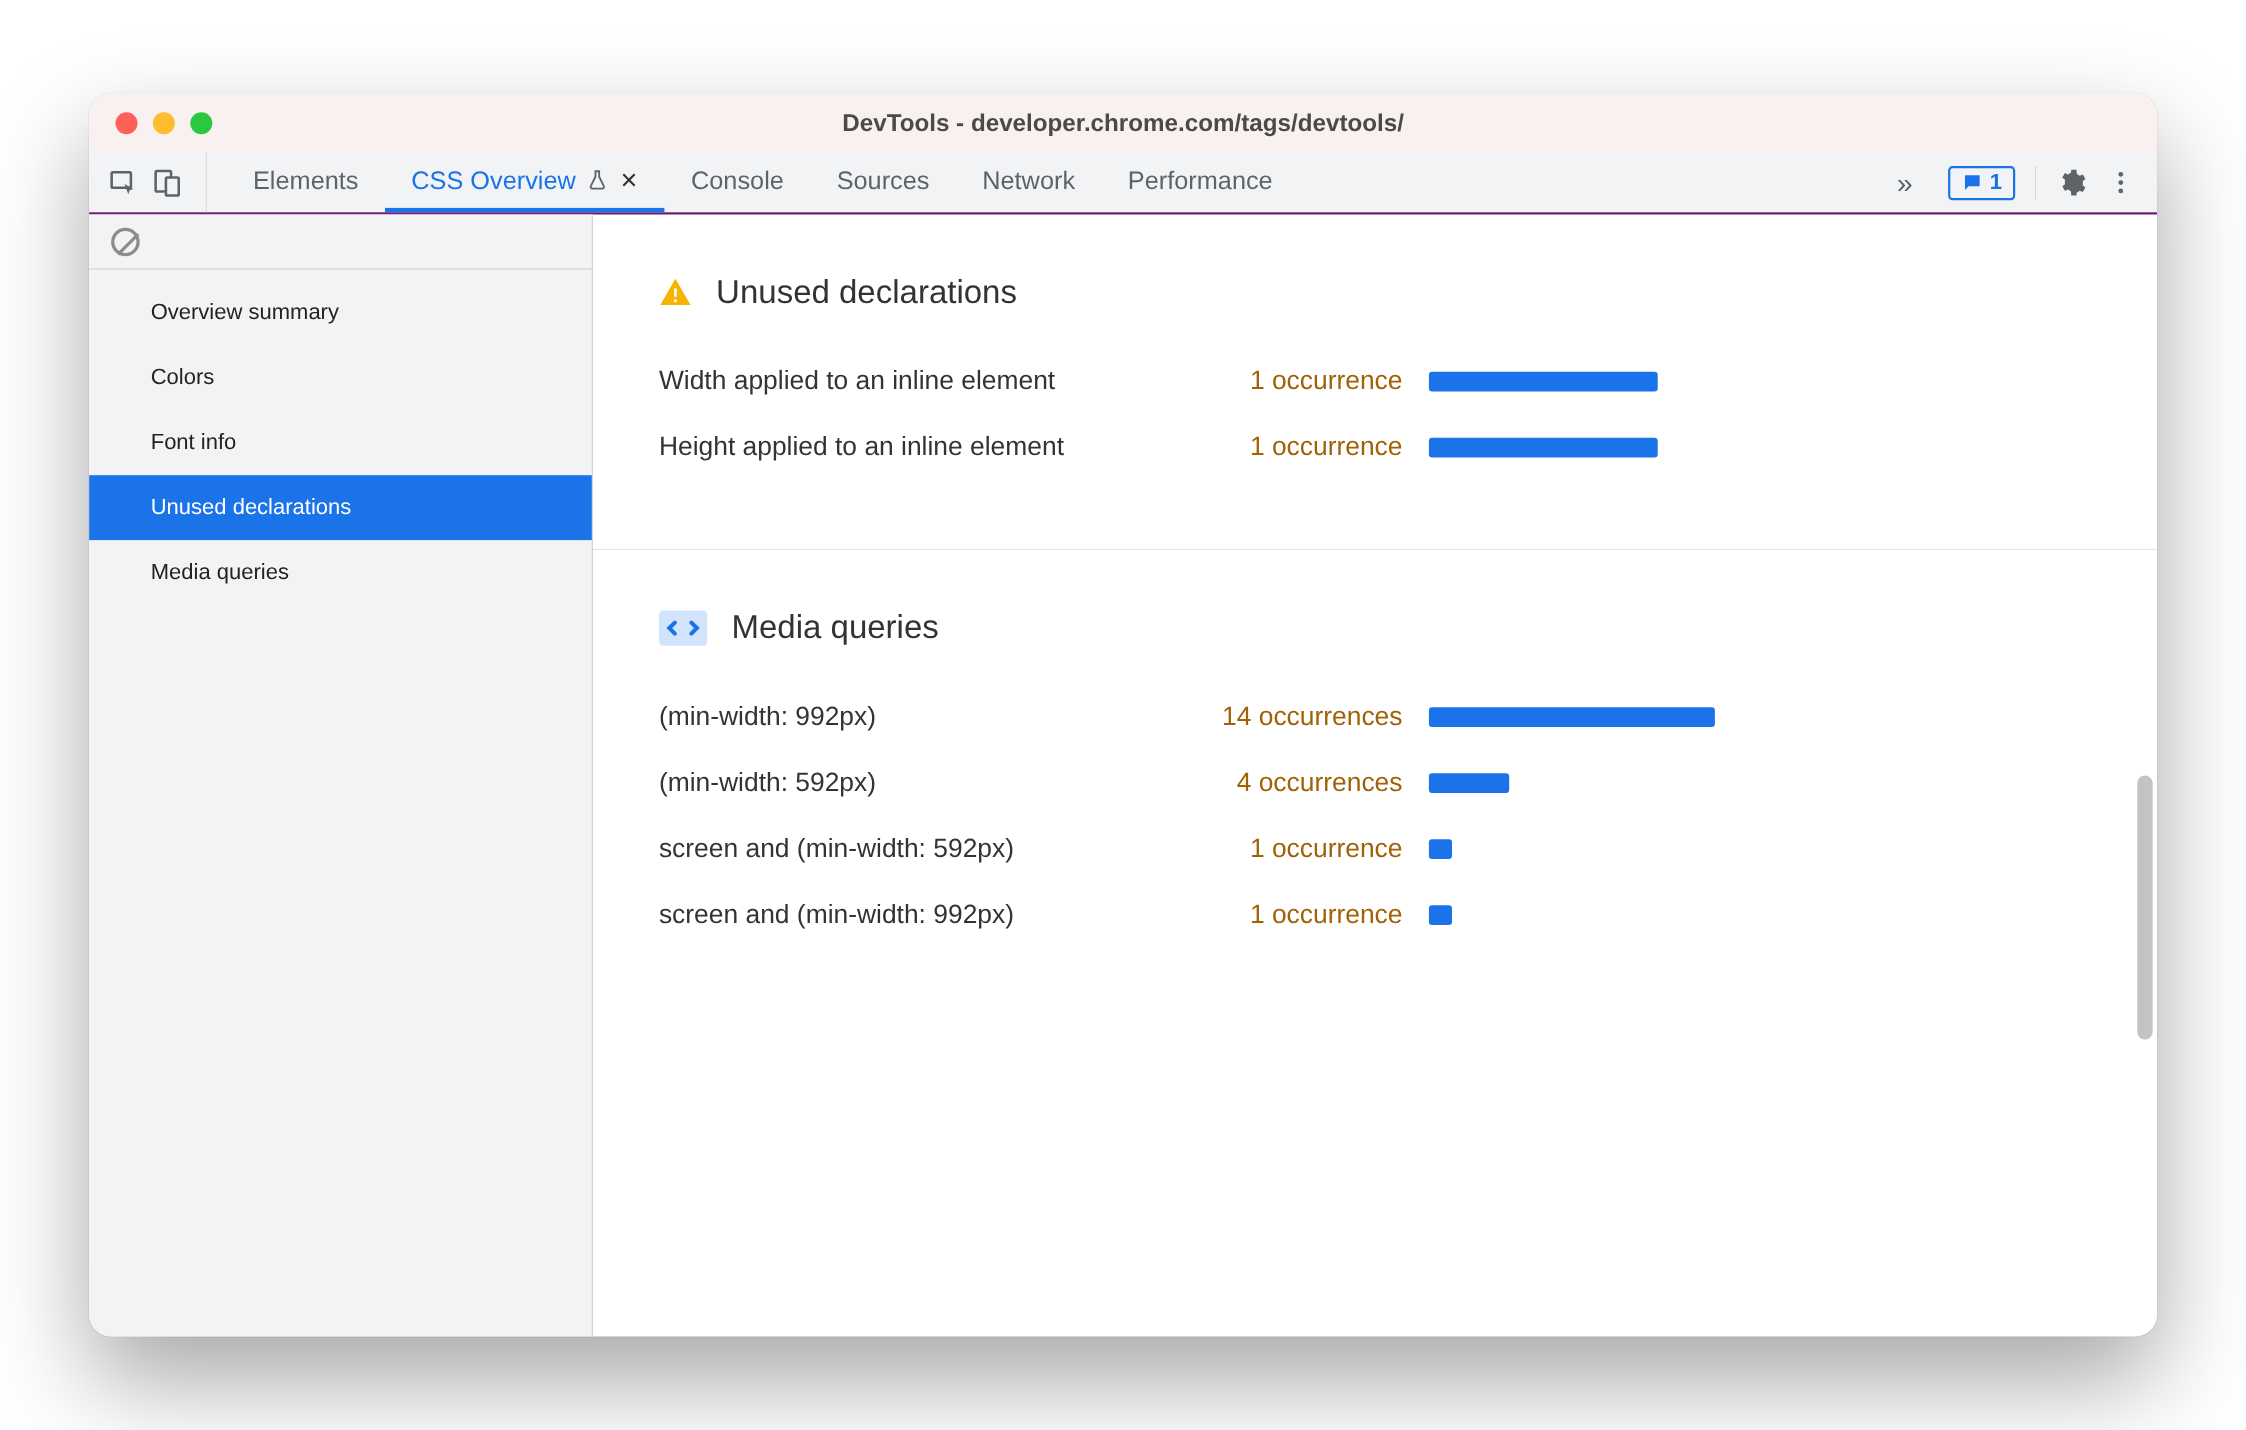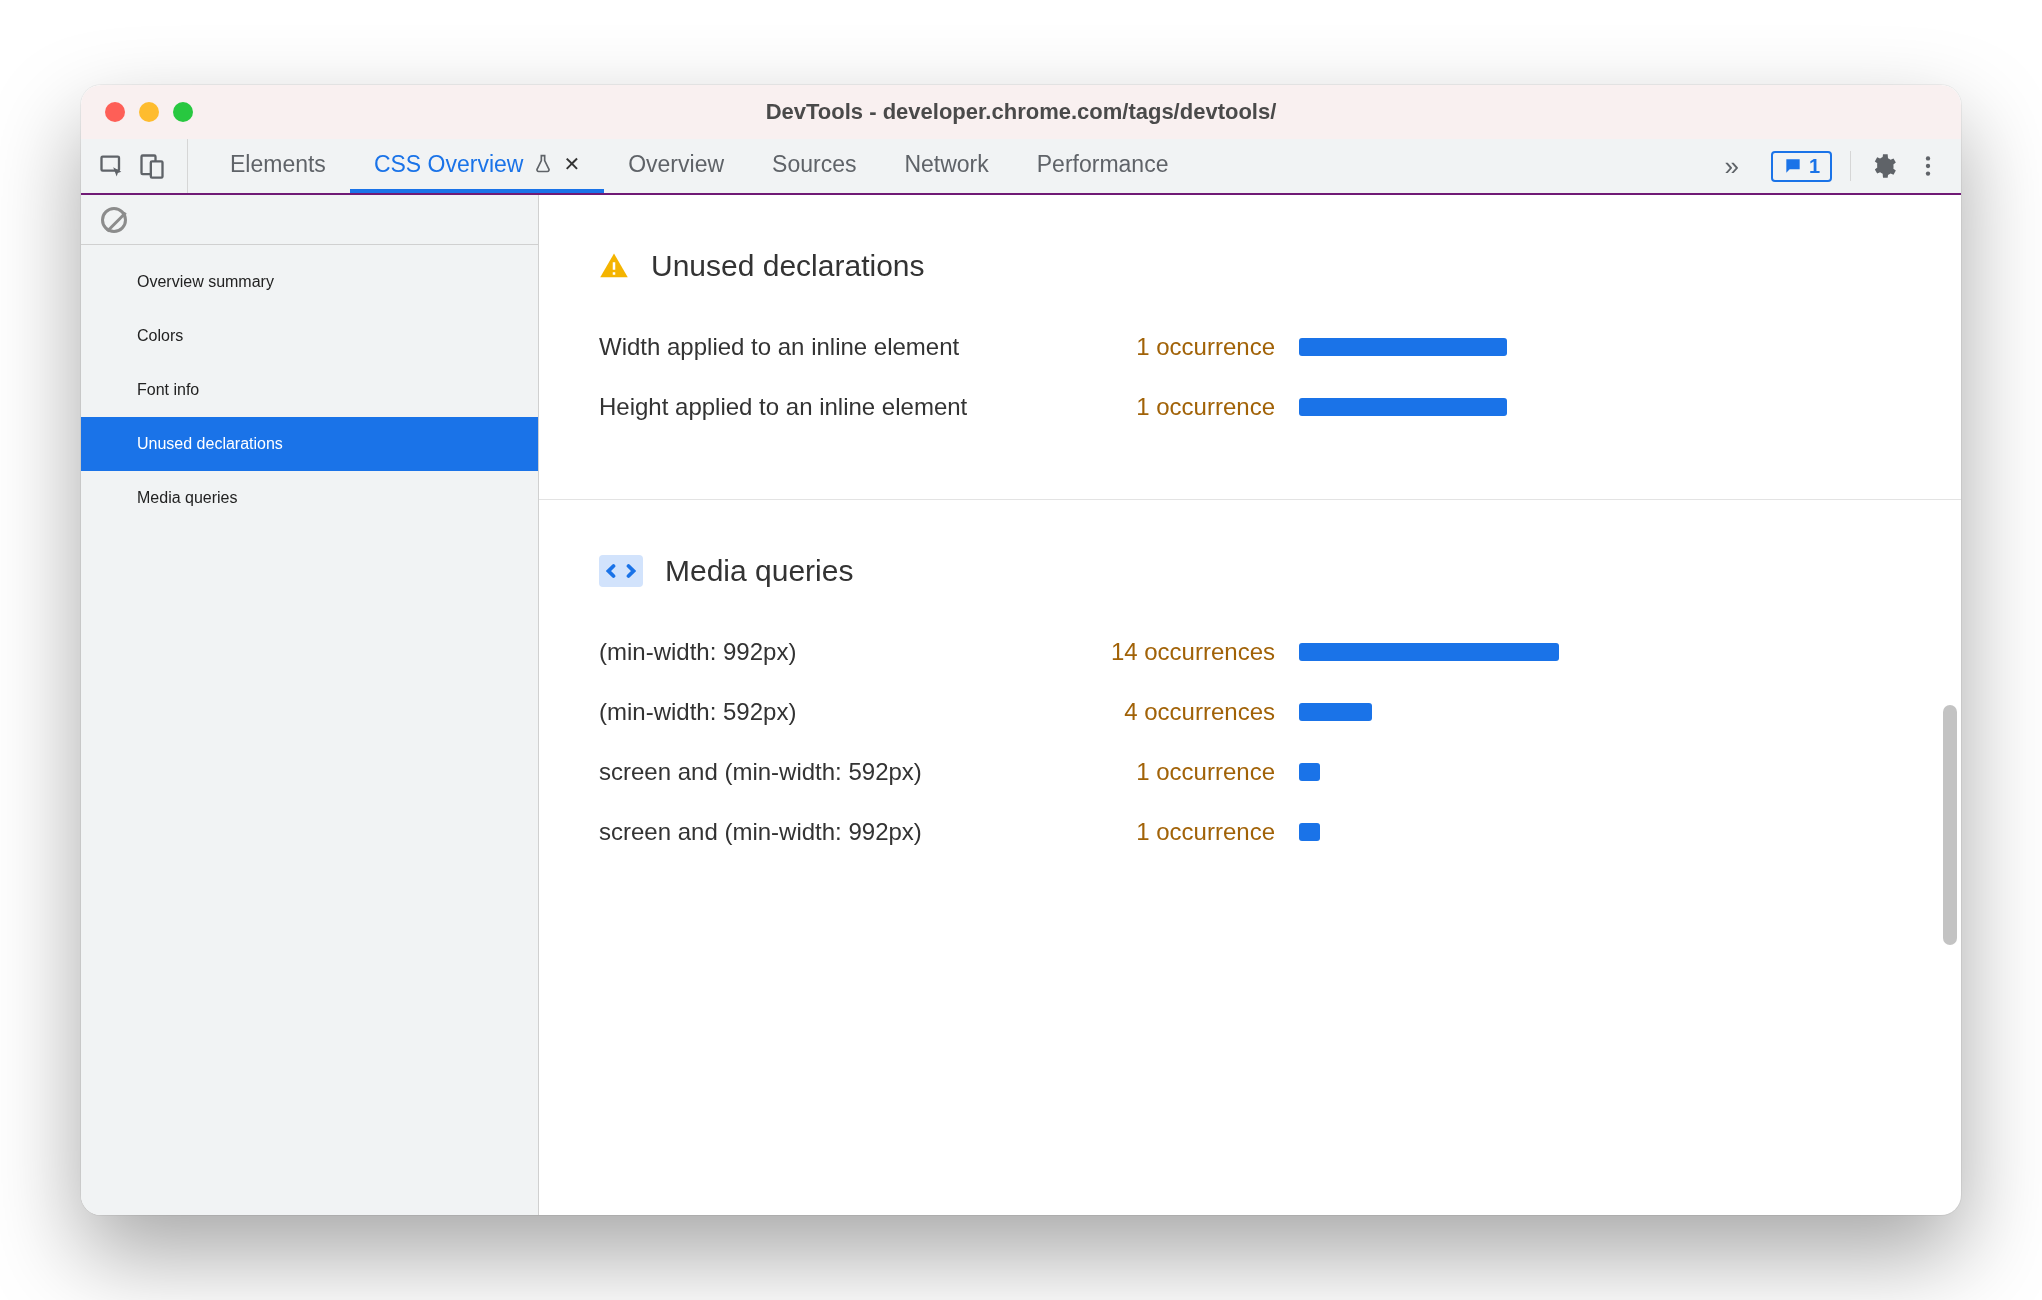--- a/index.html
+++ b/index.html
@@ -105,21 +105,21 @@
   .nosign {
     width: 26px; height: 26px; border: 3px solid #8c8c8c; border-radius: 50%;
     position: relative;
   }
   .nosign::after {
     content:""; position:absolute; width:3px; height:26px; background:#8c8c8c;
     transform: rotate(45deg); left:11px; top:-1px;
   }
   .nav-list { padding-top: 10px; }
   .nav-item {
-    font-size: 16px; color:#222;
+    font-size: 20px; color:#222;
     padding: 18px 0 18px 56px;
     cursor:pointer;
   }
   .nav-item.selected { background:#1a73e8; color:#fff; }
   
   .main {
     flex:1; overflow-y:auto; position:relative;
     padding: 0;
   }
   .section {
@@ -190,21 +190,21 @@
       <div class="tab active">
         <span>CSS Overview</span>
         <span>
           <svg viewBox="0 0 24 24" width="20" height="20" fill="#5f6368">
               <path d="M10 2h4v6l5 10a2 2 0 0 1-1.8 3H6.8A2 2 0 0 1 5 18l5-10V2z" fill="none" stroke="#5f6368" stroke-width="2"></path>
             </svg>
         </span>
         <span class="close-x">✕</span>
       </div>
       <div class="tab">
-        <span>Overview</span>
+        <span>Console</span>
       </div>
       <div class="tab">
         <span>Sources</span>
       </div>
       <div class="tab">
         <span>Network</span>
       </div>
       <div class="tab">
         <span>Performance</span>
       </div>

